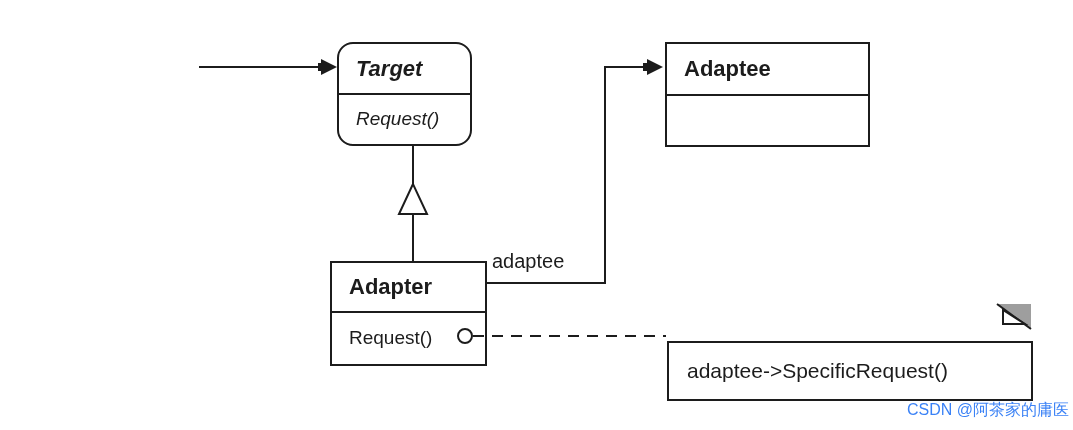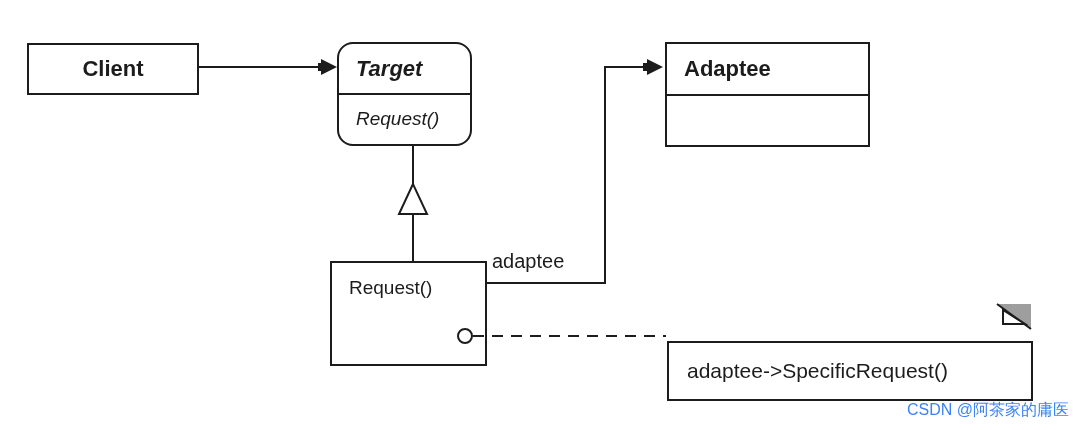--- a/index.html
+++ b/index.html
@@ -80,34 +80,32 @@
     color:#3b82f6;
     z-index:1;
     white-space:nowrap;
   }
 </style>
 </head>
 <body>
 
 <div id="canvas">
 
-  <div class="cls" style="left:27px; top:43px; width:172px; height:52px;">
-    <div class="name centered" style="height:48px;">Client</div>
-  </div>
 
   <div class="cls" style="left:337px; top:42px; width:135px; height:104px;border-radius:16px;">
     <div class="name hasmethods italic" style="height:51px;">Target</div>
     <div class="method italic" style="height:47px;">Request()</div>
   </div>
 
   <div class="cls" style="left:665px; top:42px; width:205px; height:105px;">
     <div class="name hasmethods" style="height:52px;">Adaptee</div>
   </div>
 
   <div class="cls" style="left:330px; top:261px; width:157px; height:105px;">
+    <div class="name hasmethods" style="height:50px;">Adapter</div>
     <div class="method" style="height:49px;">Request()</div>
   </div>
 
   <div class="free-label" style="left:492px; top:250px;">adaptee</div>
 
   <div class="note">
     <span>adaptee-&gt;SpecificRequest()</span>
   </div>
 
   <div class="watermark">CSDN @阿茶家的庸医</div>

